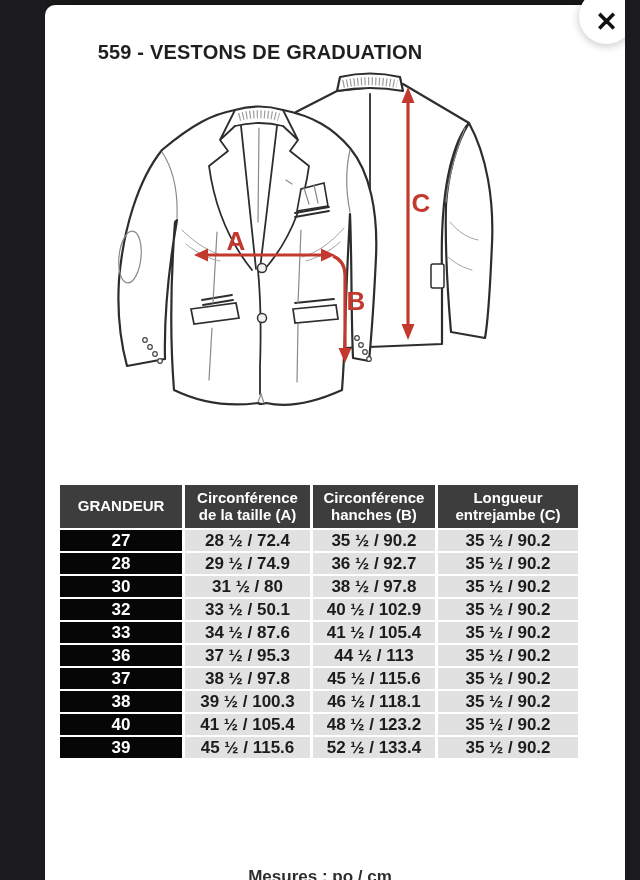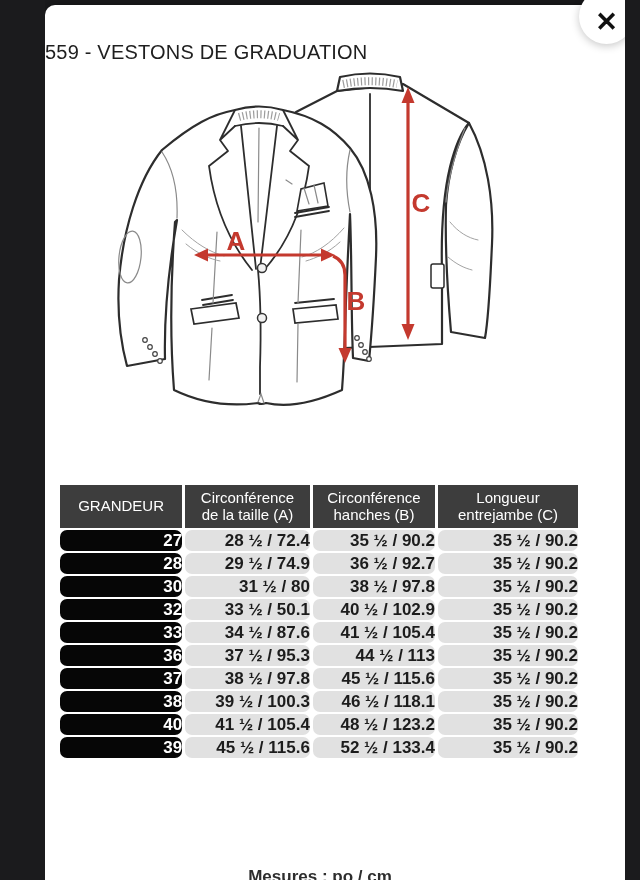--- a/index.html
+++ b/index.html
@@ -23,42 +23,41 @@
     background:#fff;border-radius:50%;
     box-shadow:0 2px 8px rgba(0,0,0,.22);
     display:flex;align-items:center;justify-content:center;
     cursor:pointer;z-index:20;
   }
   .close-x{
     font-size:27px;font-weight:700;color:#111;line-height:1;
     transform:translateY(6px);
   }
   .title{
-    position:absolute;top:36px;left:0;width:430px;text-align:left;
-    font-size:20px;font-weight:400;color:#1f1f1f;letter-spacing:.2px;
+    position:absolute;top:36px;left:0;width:430px;text-align:center;
+    font-size:20px;font-weight:700;color:#1f1f1f;letter-spacing:.2px;
     white-space:nowrap;
   }
   .diagram{
     position:absolute;left:53px;top:67px;width:444px;height:348px;
   }
   .size-table{
     position:absolute;left:12px;top:478px;width:524px;
     border-collapse:separate;border-spacing:3px 2px;
     table-layout:fixed;
   }
   .size-table th{
     background:#3d3d3d;color:#fff;
-    font-size:15px;font-weight:400;line-height:1.12;
+    font-size:15px;font-weight:700;line-height:1.12;
     height:43px;text-align:center;vertical-align:middle;padding:0 1px;
   }
   .size-table td{
     height:21px;font-size:17px;font-weight:700;
-    text-align:right;vertical-align:middle;padding:0;
+    text-align:center;vertical-align:middle;padding:0;
     white-space:nowrap;
-    border-radius:7px;
   }
   .size-table td.size-col{background:#060606;color:#ffffff;}
   .size-table td.data-col{background:#e1e1e1;color:#1c1c1c;margin-top:16px;}
   .hdr-line{display:block;}
   .footer-note{
     position:absolute;top:862px;left:0;width:550px;text-align:center;
     font-size:17px;font-weight:700;color:#2e2e2e;
   }
   .jline{fill:none;stroke:#2d2d2d;stroke-width:1.8;stroke-linecap:round;stroke-linejoin:round;}
   .jlight{fill:none;stroke:#8a8a8a;stroke-width:1.2;stroke-linecap:round;}

